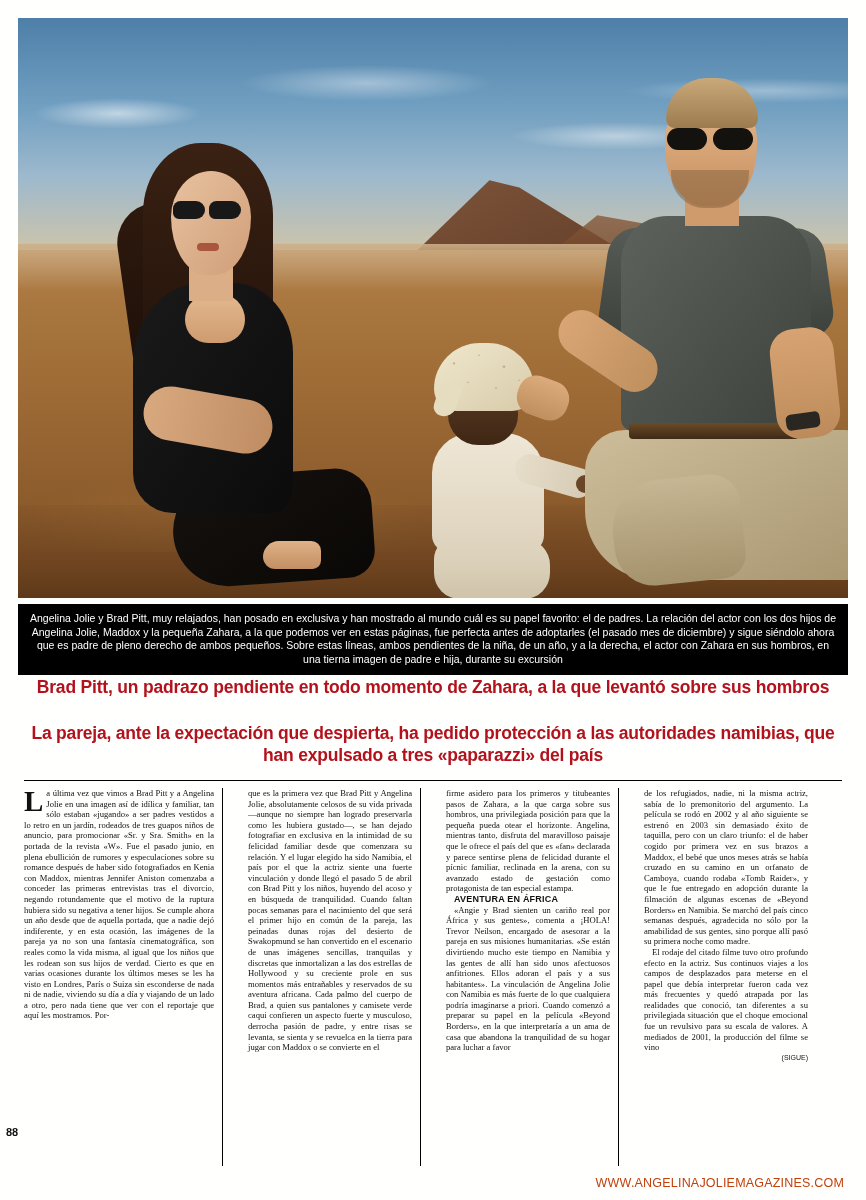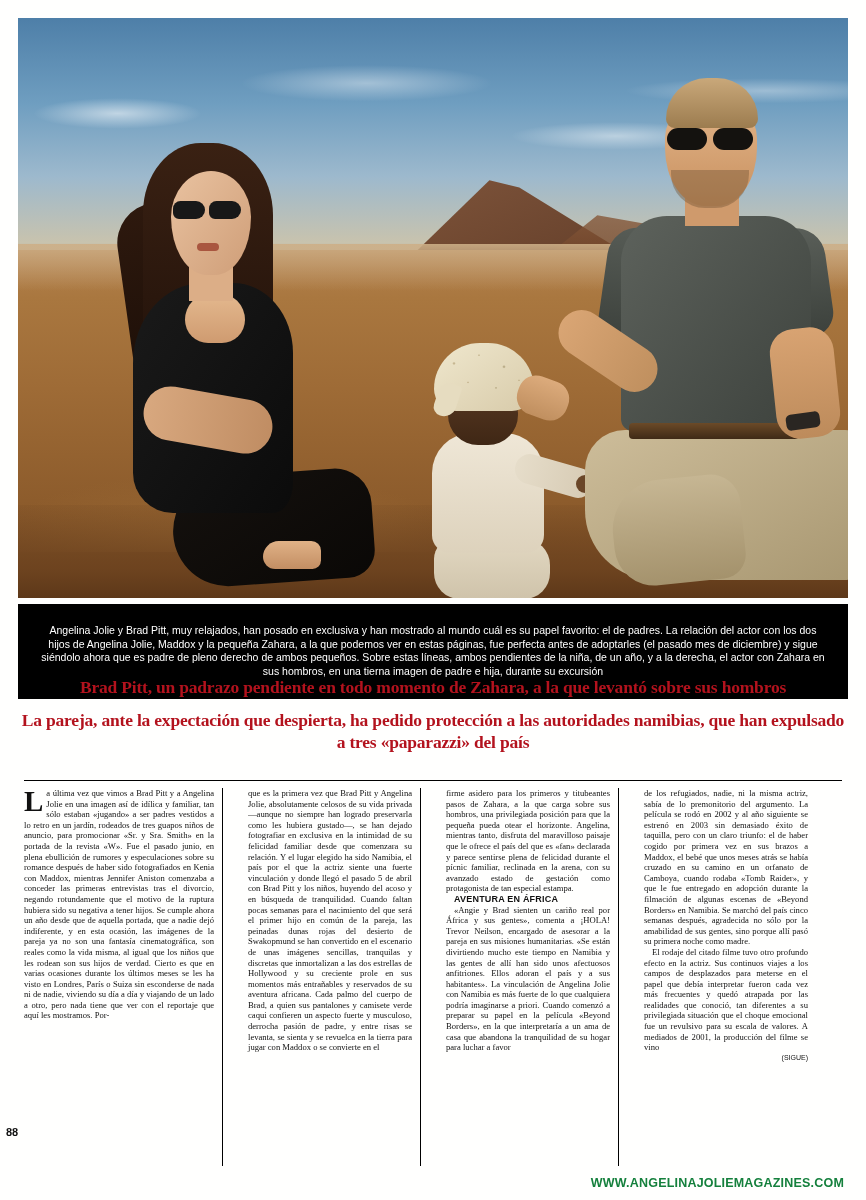--- a/index.html
+++ b/index.html
@@ -280,44 +280,43 @@
     top: 604px;
     width: 830px;
     background: #000000;
     color: #ffffff;
     padding: 8px 10px 9px 10px;
     box-sizing: border-box;
     font-size: 10.5px;
     line-height: 13.5px;
     text-align: center;
   }
-  .caption p { margin: 12px; }
+  .caption p { margin: 0; }
 
   
   .headline-wrap {
     position: absolute;
     left: 18px;
     top: 676px;
     width: 830px;
     text-align: center;
-    font-family: Liberation Serif, serif;
   }
   .headline1 {
     color: #b3121d;
     font-weight: bold;
     font-size: 17.5px;
     line-height: 22px;
     letter-spacing: -0.2px;
   }
   .headline2 {
     color: #b3121d;
     font-weight: bold;
     font-size: 17.5px;
     line-height: 22px;
-    margin-top: 11px;
+    margin-top: 24px;
     letter-spacing: -0.2px;
   }
 
   
   .rule-top {
     position: absolute;
     left: 24px;
     top: 780px;
     width: 818px;
     height: 1px;
@@ -380,23 +379,23 @@
     font-weight: bold;
     color: #111;
     font-family: "Liberation Sans", sans-serif;
   }
 
   
   .watermark {
     position: absolute;
     right: 22px;
     bottom: 10px;
-    color: #15803d;
+    color: #c2410c;
     font-size: 12.5px;
-    font-weight: bold;
+    font-weight: normal;
     letter-spacing: .2px;
     font-family: "Liberation Sans", sans-serif;
     text-align: right;
   }
 </style>
 </head>
 <body>
 
 <div class="page">
 

